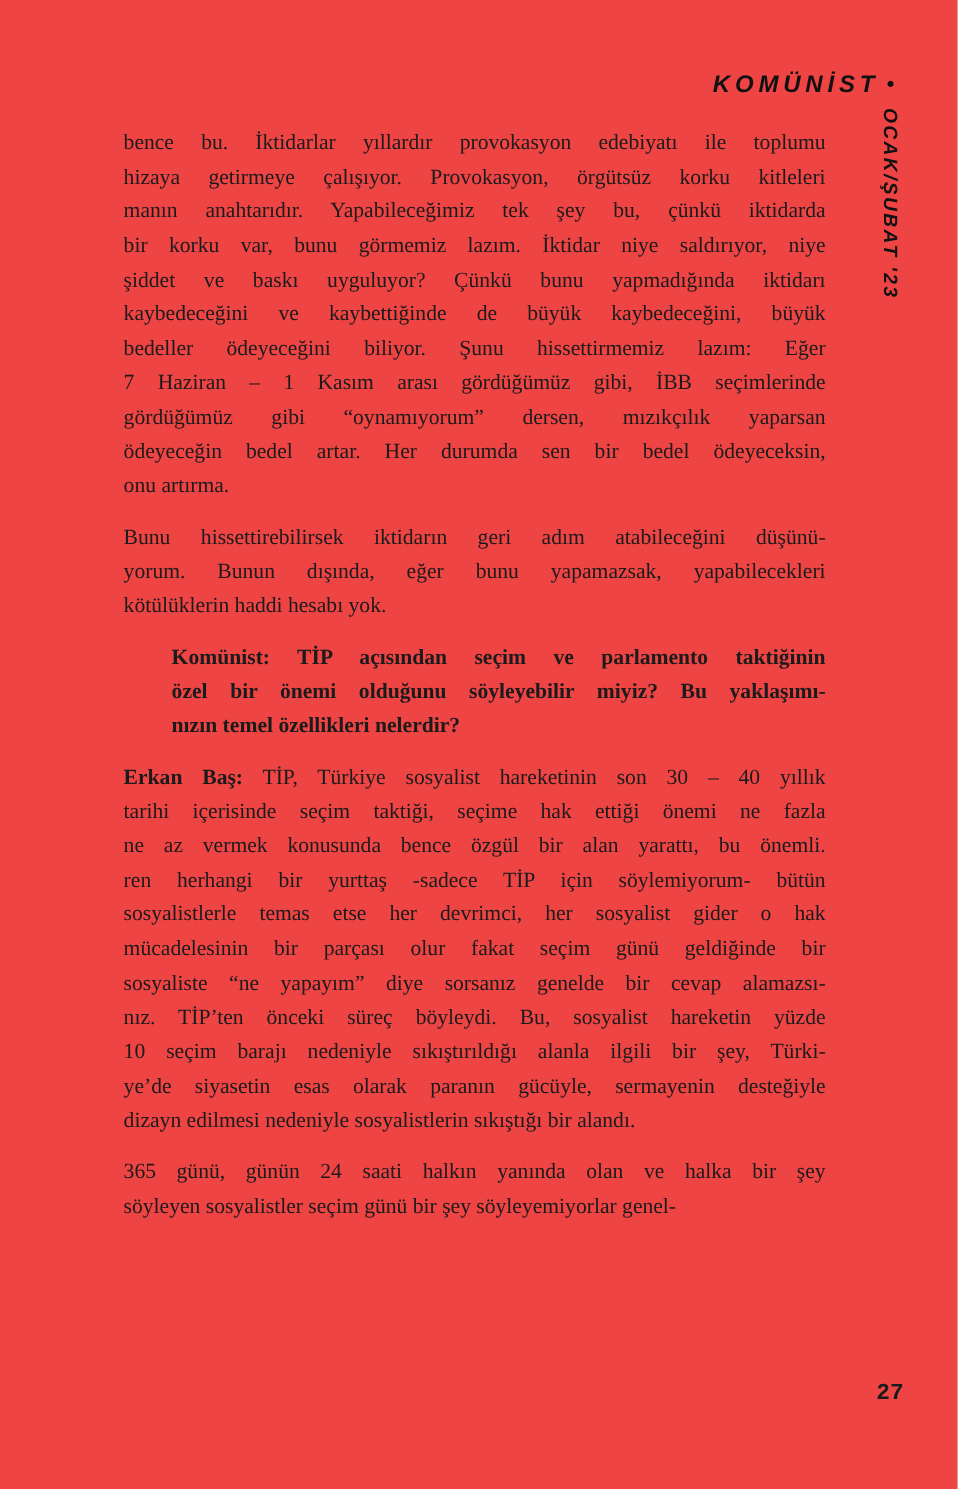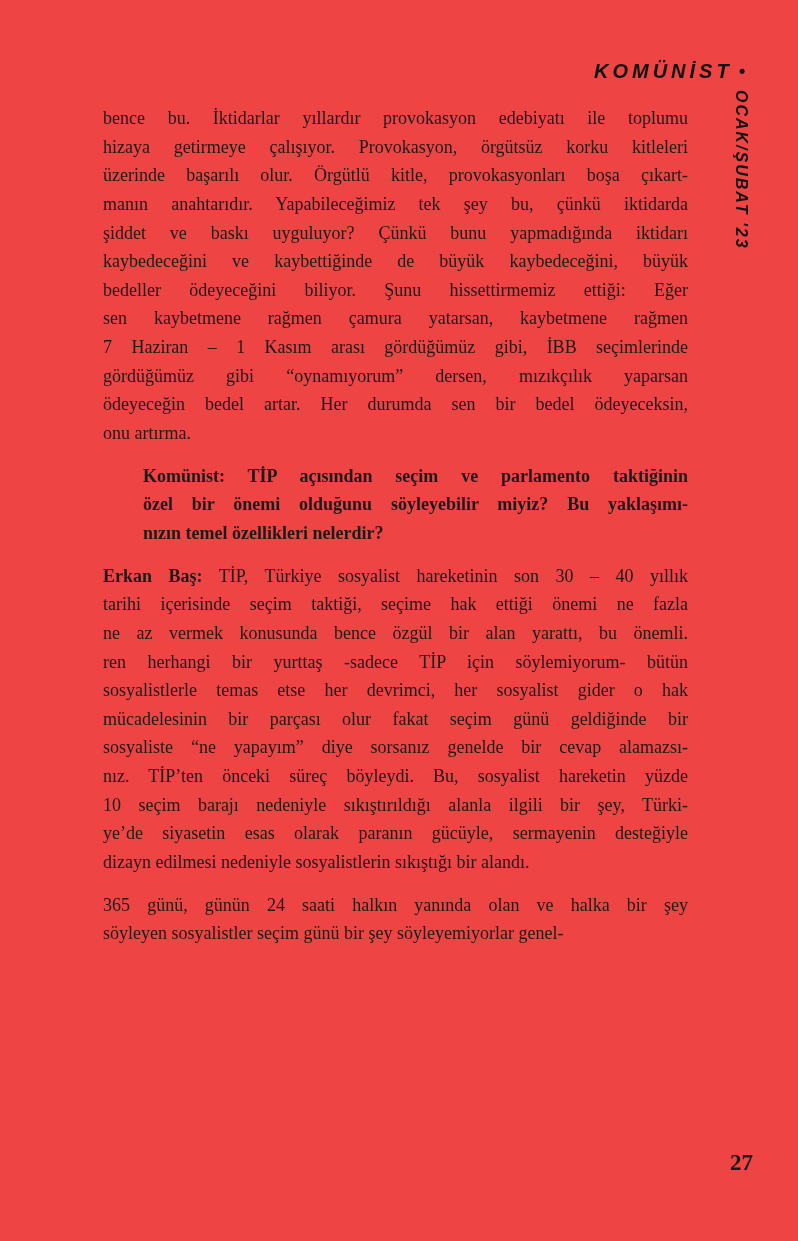--- a/index.html
+++ b/index.html
@@ -65,51 +65,55 @@
     text-align-last: justify;
     overflow: hidden;
   }
   .line.lastline { text-align-last: left; font-family: Liberation Serif, serif; }
   .lead { font-weight: 700; }
   
   .page-number {
     position: absolute;
     top: 1150px;
     right: 45px;
-    font-family: Liberation Serif, serif;
+    font-family: Liberation Mono, monospace;
     font-weight: 700;
-    font-size: 23px;
+    font-size: 19px;
     color: #1a1a1a;
   }
 </style>
 </head>
 <body>
 
 <div class="page">
 
   <div class="masthead">
     <span>KOMÜNİST</span><span class="bullet">•</span>
   </div>
 
   <div class="issue-vertical">OCAK/ŞUBAT '23</div>
 
   <div class="text-column">
       <div class="paragraph">
         <div class="line">bence bu. İktidarlar yıllardır provokasyon edebiyatı ile toplumu</div>
         <div class="line">hizaya getirmeye çalışıyor. Provokasyon, örgütsüz korku kitleleri</div>
-        <div class="line">üzerinde başarılı olur. Örgütlü kitle, provokasyonları boşa çıkart-</div>
         <div class="line">manın anahtarıdır. Yapabileceğimiz tek şey bu, çünkü iktidarda</div>
+        <div class="line">bir korku var, bunu görmemiz lazım. İktidar niye saldırıyor, niye</div>
         <div class="line">şiddet ve baskı uyguluyor? Çünkü bunu yapmadığında iktidarı</div>
         <div class="line">kaybedeceğini ve kaybettiğinde de büyük kaybedeceğini, büyük</div>
-        <div class="line">bedeller ödeyeceğini biliyor. Şunu hissettirmemiz ettiği: Eğer</div>
-        <div class="line">sen kaybetmene rağmen çamura yatarsan, kaybetmene rağmen</div>
+        <div class="line">bedeller ödeyeceğini biliyor. Şunu hissettirmemiz lazım: Eğer</div>
         <div class="line">7 Haziran – 1 Kasım arası gördüğümüz gibi, İBB seçimlerinde</div>
         <div class="line">gördüğümüz gibi “oynamıyorum” dersen, mızıkçılık yaparsan</div>
         <div class="line">ödeyeceğin bedel artar. Her durumda sen bir bedel ödeyeceksin,</div>
         <div class="line lastline">onu artırma.</div>
+      </div>
+      <div class="paragraph">
+        <div class="line">Bunu hissettirebilirsek iktidarın geri adım atabileceğini düşünü-</div>
+        <div class="line">yorum. Bunun dışında, eğer bunu yapamazsak, yapabilecekleri</div>
+        <div class="line lastline">kötülüklerin haddi hesabı yok.</div>
       </div>
       <div class="paragraph q">
         <div class="line">Komünist: TİP açısından seçim ve parlamento taktiğinin</div>
         <div class="line">özel bir önemi olduğunu söyleyebilir miyiz? Bu yaklaşımı-</div>
         <div class="line lastline">nızın temel özellikleri nelerdir?</div>
       </div>
       <div class="paragraph">
         <div class="line"><span class="lead">Erkan Baş:</span> TİP, Türkiye sosyalist hareketinin son 30 – 40 yıllık</div>
         <div class="line">tarihi içerisinde seçim taktiği, seçime hak ettiği önemi ne fazla</div>
         <div class="line">ne az vermek konusunda bence özgül bir alan yarattı, bu önemli.</div>

